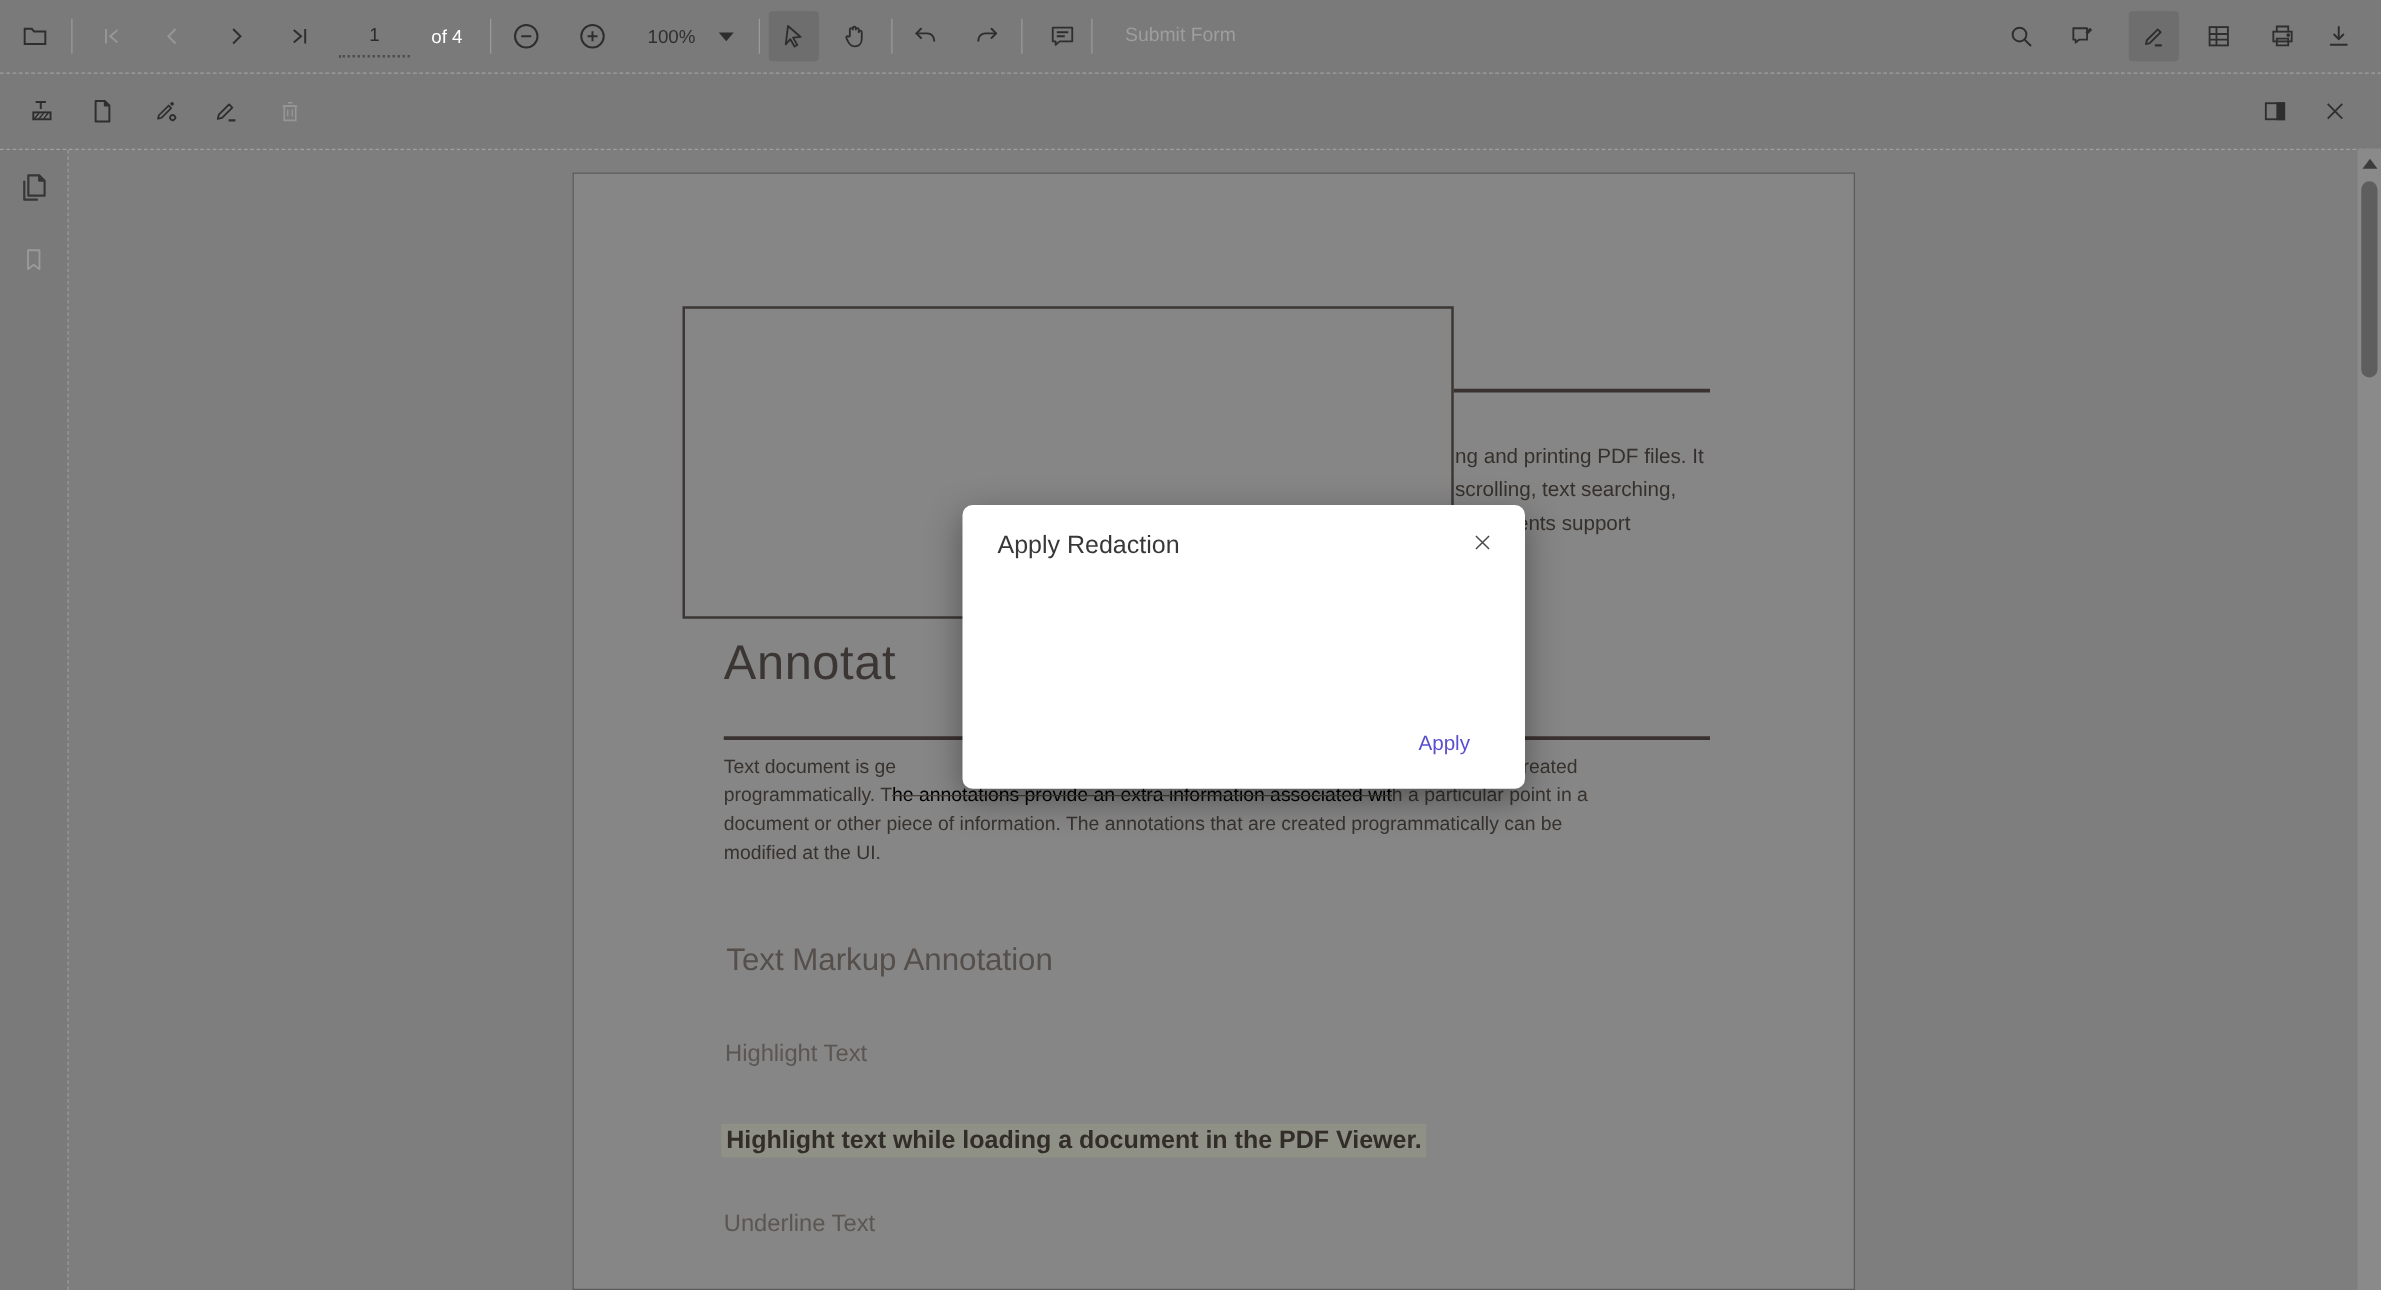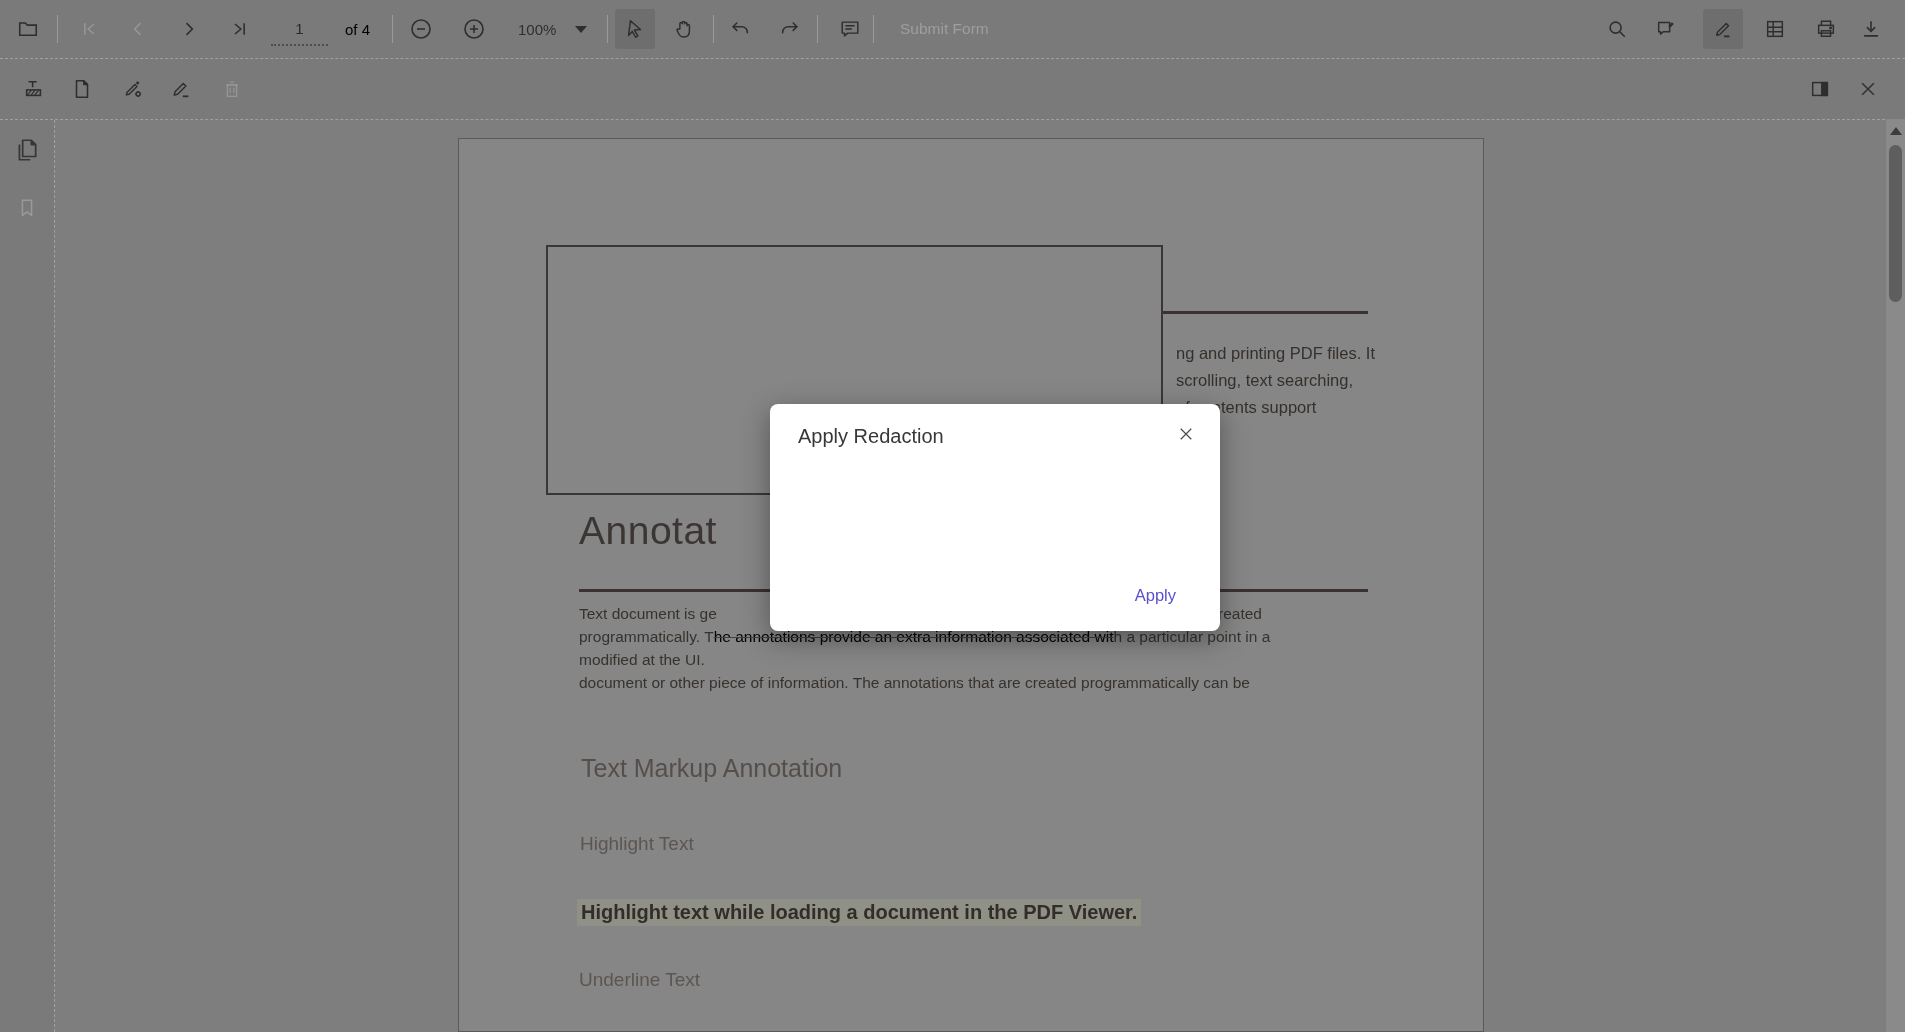--- a/index.html
+++ b/index.html
@@ -17,43 +17,43 @@
   .toolbar-sub  .tbtn { top:10px; }
   .tbtn.selected { background:#6e6e6e; }
   .tbtn.disabled { color:#969696; }
   .tbtn svg { display:block; }
   .vdiv { position:absolute; top:15px; width:1px; height:28px; background:#9a9a9a; }
 
   .page-input { position:absolute; left:271px; top:12px; width:57px; height:34px;
                 border-bottom:2px dotted #4f4f4f; color:#2c2c2c; font-size:15px;
                 display:flex; align-items:center; justify-content:center; }
   .of-label { position:absolute; left:345px; top:0; height:58px; display:flex; align-items:center;
-              color:#000000; font-size:15px; }
+              color:#ffffff; font-size:15px; }
   .zoom-label { position:absolute; left:518px; top:0; height:58px; display:flex; align-items:center;
                 color:#303030; font-size:15px; }
   .caret { position:absolute; left:575px; top:26px; width:0; height:0;
            border-left:6px solid transparent; border-right:6px solid transparent; border-top:7px solid #2e2e2e; }
   .submit-form { position:absolute; left:900px; top:0; height:58px; display:flex; align-items:center;
                  color:#9e9e9e; font-size:15.5px; }
 
   
   .sidebar { position:absolute; left:0; top:120px; width:55px; height:912px; background:#7a7a7a;
              border-right:1px dashed #a0a0a0; }
   .sbtn { position:absolute; left:7px; width:40px; height:40px; display:flex; align-items:center; justify-content:center;
           color:#363636; }
   .sbtn.disabled { color:#9a9a9a; }
 
   
   .content { position:absolute; left:55px; top:120px; width:1831px; height:912px; background:#7e7e7e; }
   .pdf-page { position:absolute; left:403px; top:18px; width:1026px; height:894px;
               background:#868686; border:1px solid #5a5a5a; }
   .redact-rect { position:absolute; left:87px; top:106px; width:617px; height:250px; border:2px solid #3b3734; }
   .rule { position:absolute; height:3px; background:#3a3230; }
-  .clip-lines { position:absolute; left:705px; top:201px; font-size:16.5px; font-weight:500;
-                line-height:27px; color:#35302c; white-space:nowrap;margin-left:12px; }
+  .clip-lines { position:absolute; left:705px; top:213px; font-size:16.5px; font-weight:500;
+                line-height:27px; color:#35302c; white-space:nowrap; }
   .doc-h1 { position:absolute; left:120px; top:370px; font-size:39px; font-weight:300;
             color:#3b3534; letter-spacing:.5px; white-space:nowrap; }
   .para { position:absolute; left:120px; top:463px; font-size:15.5px; font-weight:500; line-height:23px;
           color:#37322e; white-space:nowrap; }
   .para .line { position:relative; height:23px; }
   .para .frag-right { position:absolute; left:639px; top:0; }
   .struck { text-decoration:line-through; text-decoration-color:#46403c; color:#000000; }
   .doc-h2 { position:absolute; left:122px; top:615px; font-size:25px; color:#554f4b; white-space:nowrap; }
   .doc-h3 { position:absolute; font-size:19px; color:#5c5652; white-space:nowrap; }
   .hl-sentence { position:absolute; left:118px; top:760px; font-size:20px; font-weight:600; color:#332d29;
@@ -350,22 +350,22 @@
       <div class="rule" style="left:120px; top:450px; width:789px;"></div>
 
       <div class="para">
         <div class="line">
           <span>Text document is ge</span>
           <span class="frag-right">reated</span>
         </div>
         <div class="line">
           <span>programmatically. T</span><span class="struck">he annotations provide an extra information associated wit</span><span>h a particular point in a</span>
         </div>
+        <div class="line">document or other piece of information. The annotations that are created programmatically can be</div>
         <div class="line">modified at the UI.</div>
-        <div class="line">document or other piece of information. The annotations that are created programmatically can be</div>
       </div>
 
       <div class="doc-h2">Text Markup Annotation</div>
 
       <div class="doc-h3" style="left:121px; top:694px;">Highlight Text</div>
 
       <div class="hl-sentence">Highlight text while loading a document in the PDF Viewer.</div>
 
       <div class="doc-h3" style="left:120px; top:830px;">Underline Text</div>
     </div>

